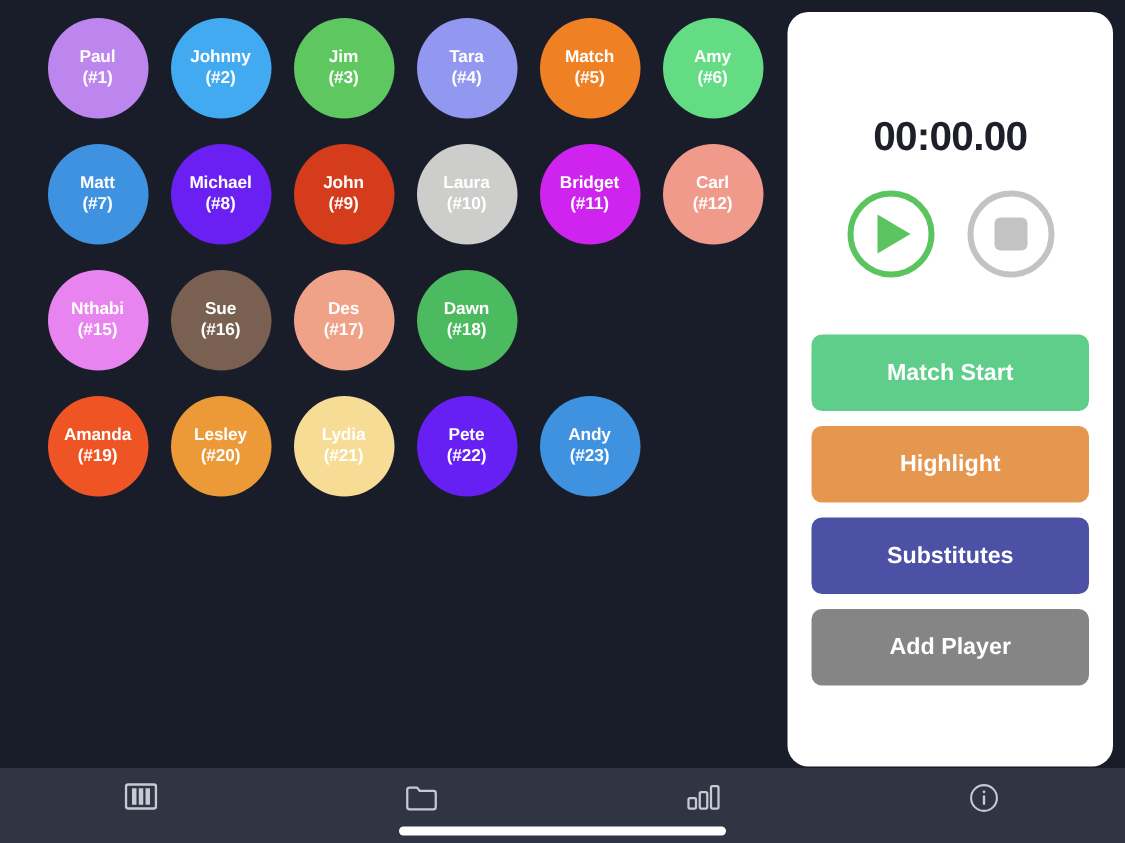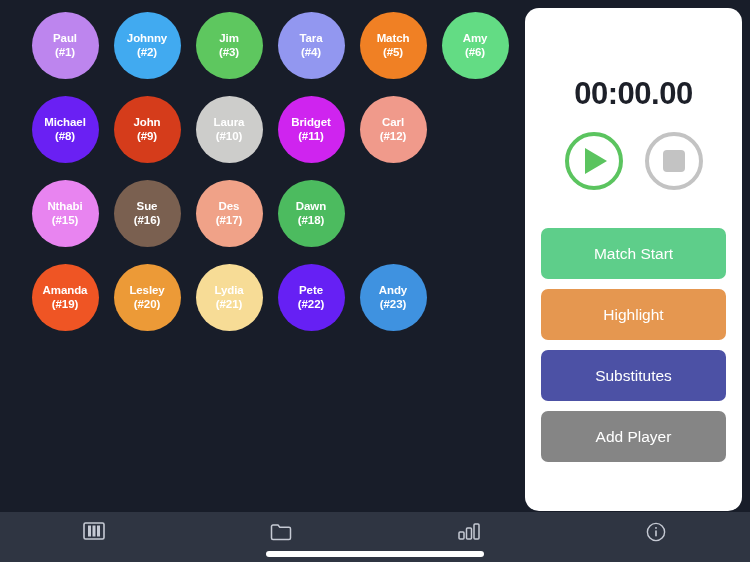--- a/index.html
+++ b/index.html
@@ -72,21 +72,21 @@
     height: 503px;
     background: #ffffff;
     border-radius: 14px;
     box-sizing: border-box;
     display: flex;
     flex-direction: column;
     align-items: center;
   }
   #timer-display {
     margin-top: 68px;
-    font-size: 31px;
+    font-size: 27px;
     font-weight: 700;
     color: #1d2029;
     letter-spacing: -0.5px;
   }
   #transport-controls {
     margin-top: 20px;
     display: flex;
     gap: 22px;
     align-items: center;
     justify-content: center;
@@ -132,21 +132,21 @@
     gap: 10px;
   }
   .action-btn {
     height: 51px;
     border-radius: 7px;
     display: flex;
     align-items: center;
     justify-content: center;
     color: #ffffff;
     font-size: 15.5px;
-    font-weight: 400;
+    font-weight: 700;
     cursor: pointer;
     user-select: none;
   }
 
   
   #tab-bar {
     position: absolute;
     left: 0;
     bottom: 0;
     width: 750px;
@@ -213,20 +213,26 @@
         </div>
       <div class="player-cell">
           <div class="player-chip" style="background-color: rgb(99, 220, 132);">
             <span class="player-name">Amy</span>
             <span class="player-number">(#6)</span>
           </div>
         </div>
     </div>
     <div class="player-row">
       <div class="player-cell">
+          <div class="player-chip" style="background-color: rgb(63, 146, 224);">
+            <span class="player-name">Matt</span>
+            <span class="player-number">(#7)</span>
+          </div>
+        </div>
+      <div class="player-cell">
           <div class="player-chip" style="background-color: rgb(106, 32, 243);">
             <span class="player-name">Michael</span>
             <span class="player-number">(#8)</span>
           </div>
         </div>
       <div class="player-cell">
           <div class="player-chip" style="background-color: rgb(213, 60, 27);">
             <span class="player-name">John</span>
             <span class="player-number">(#9)</span>
           </div>

